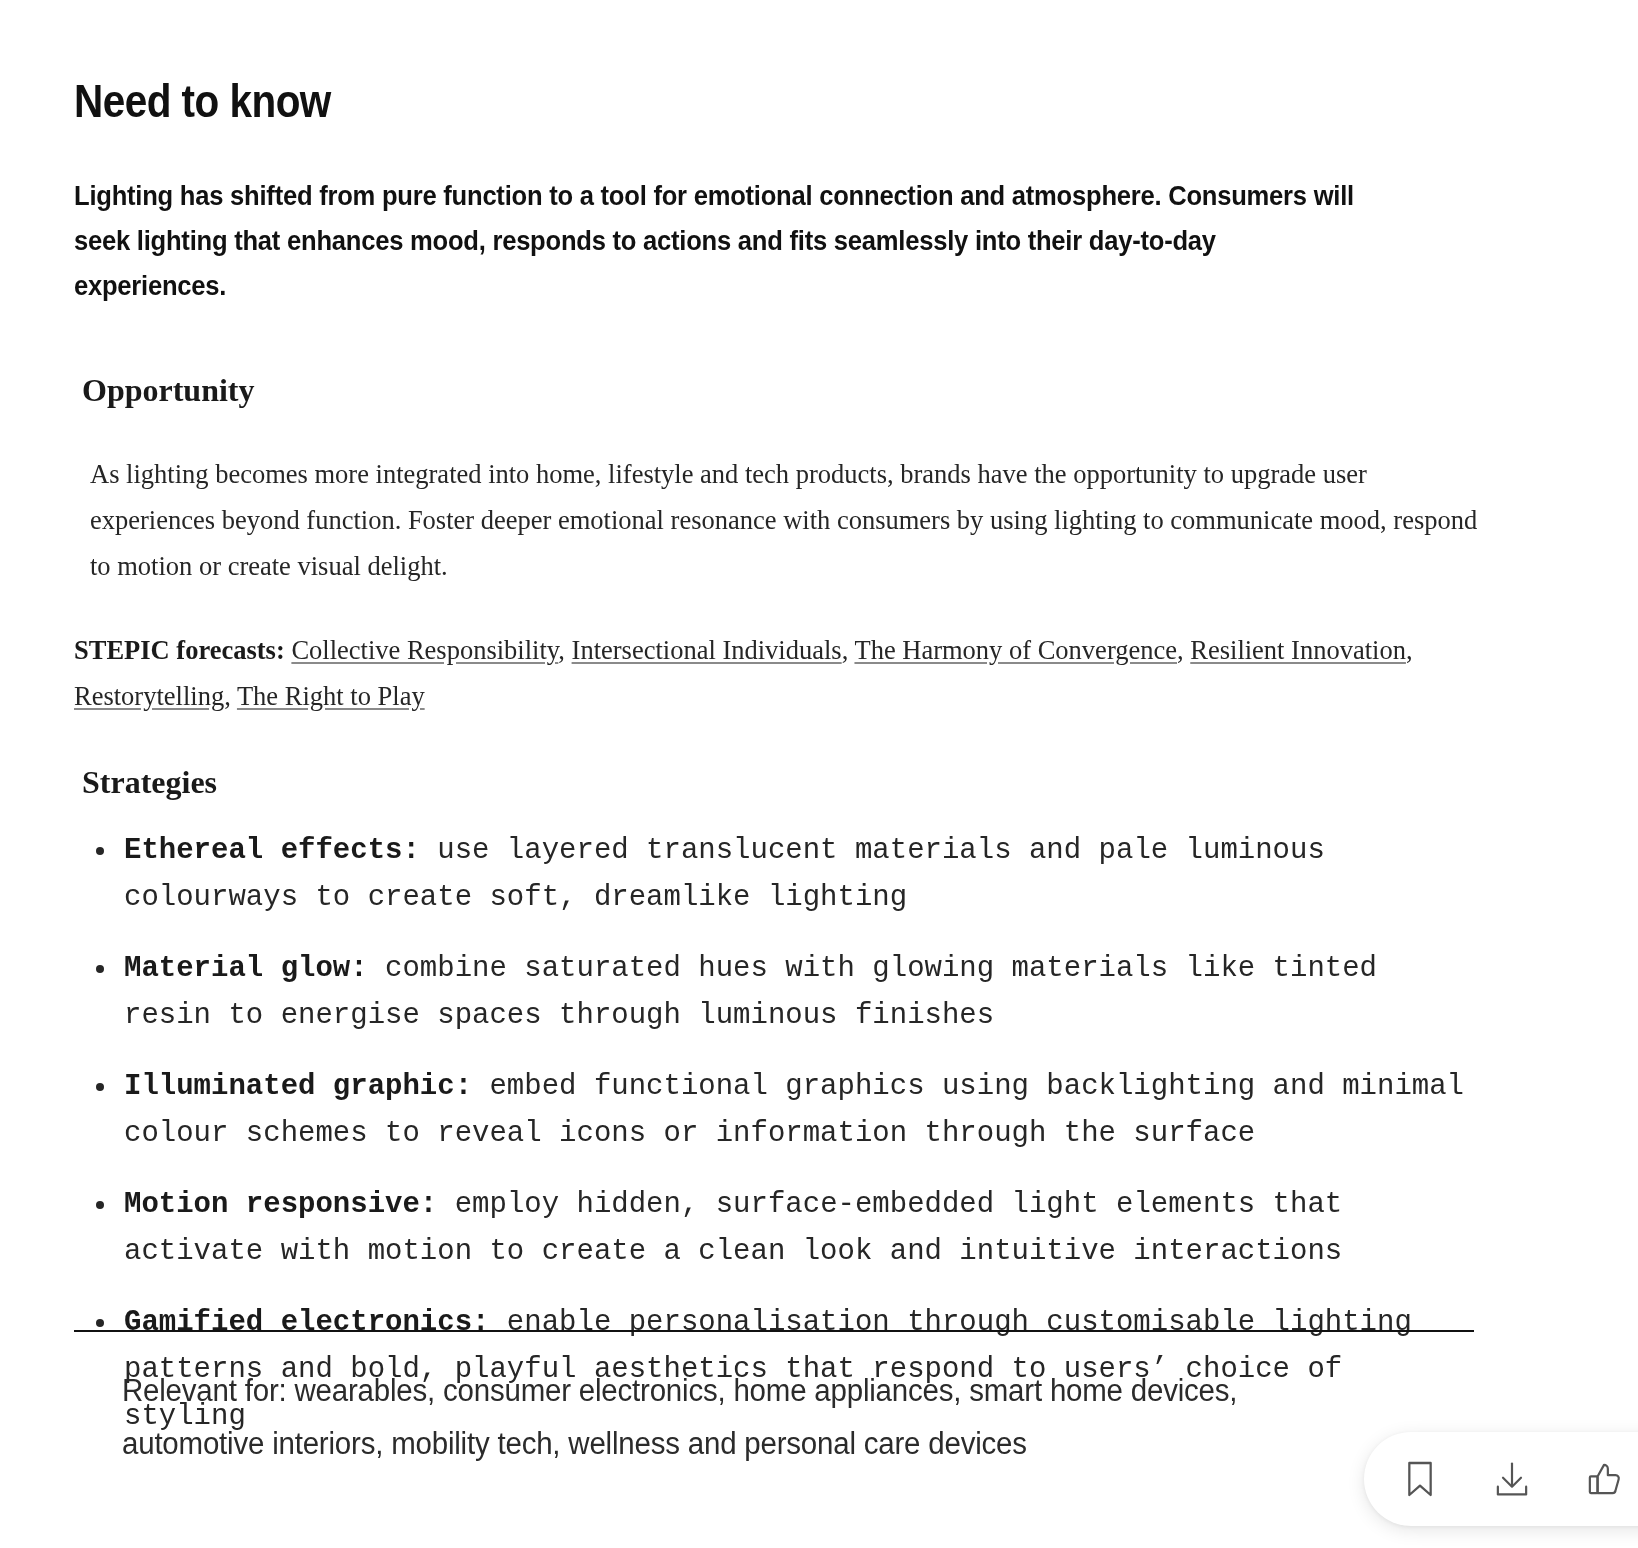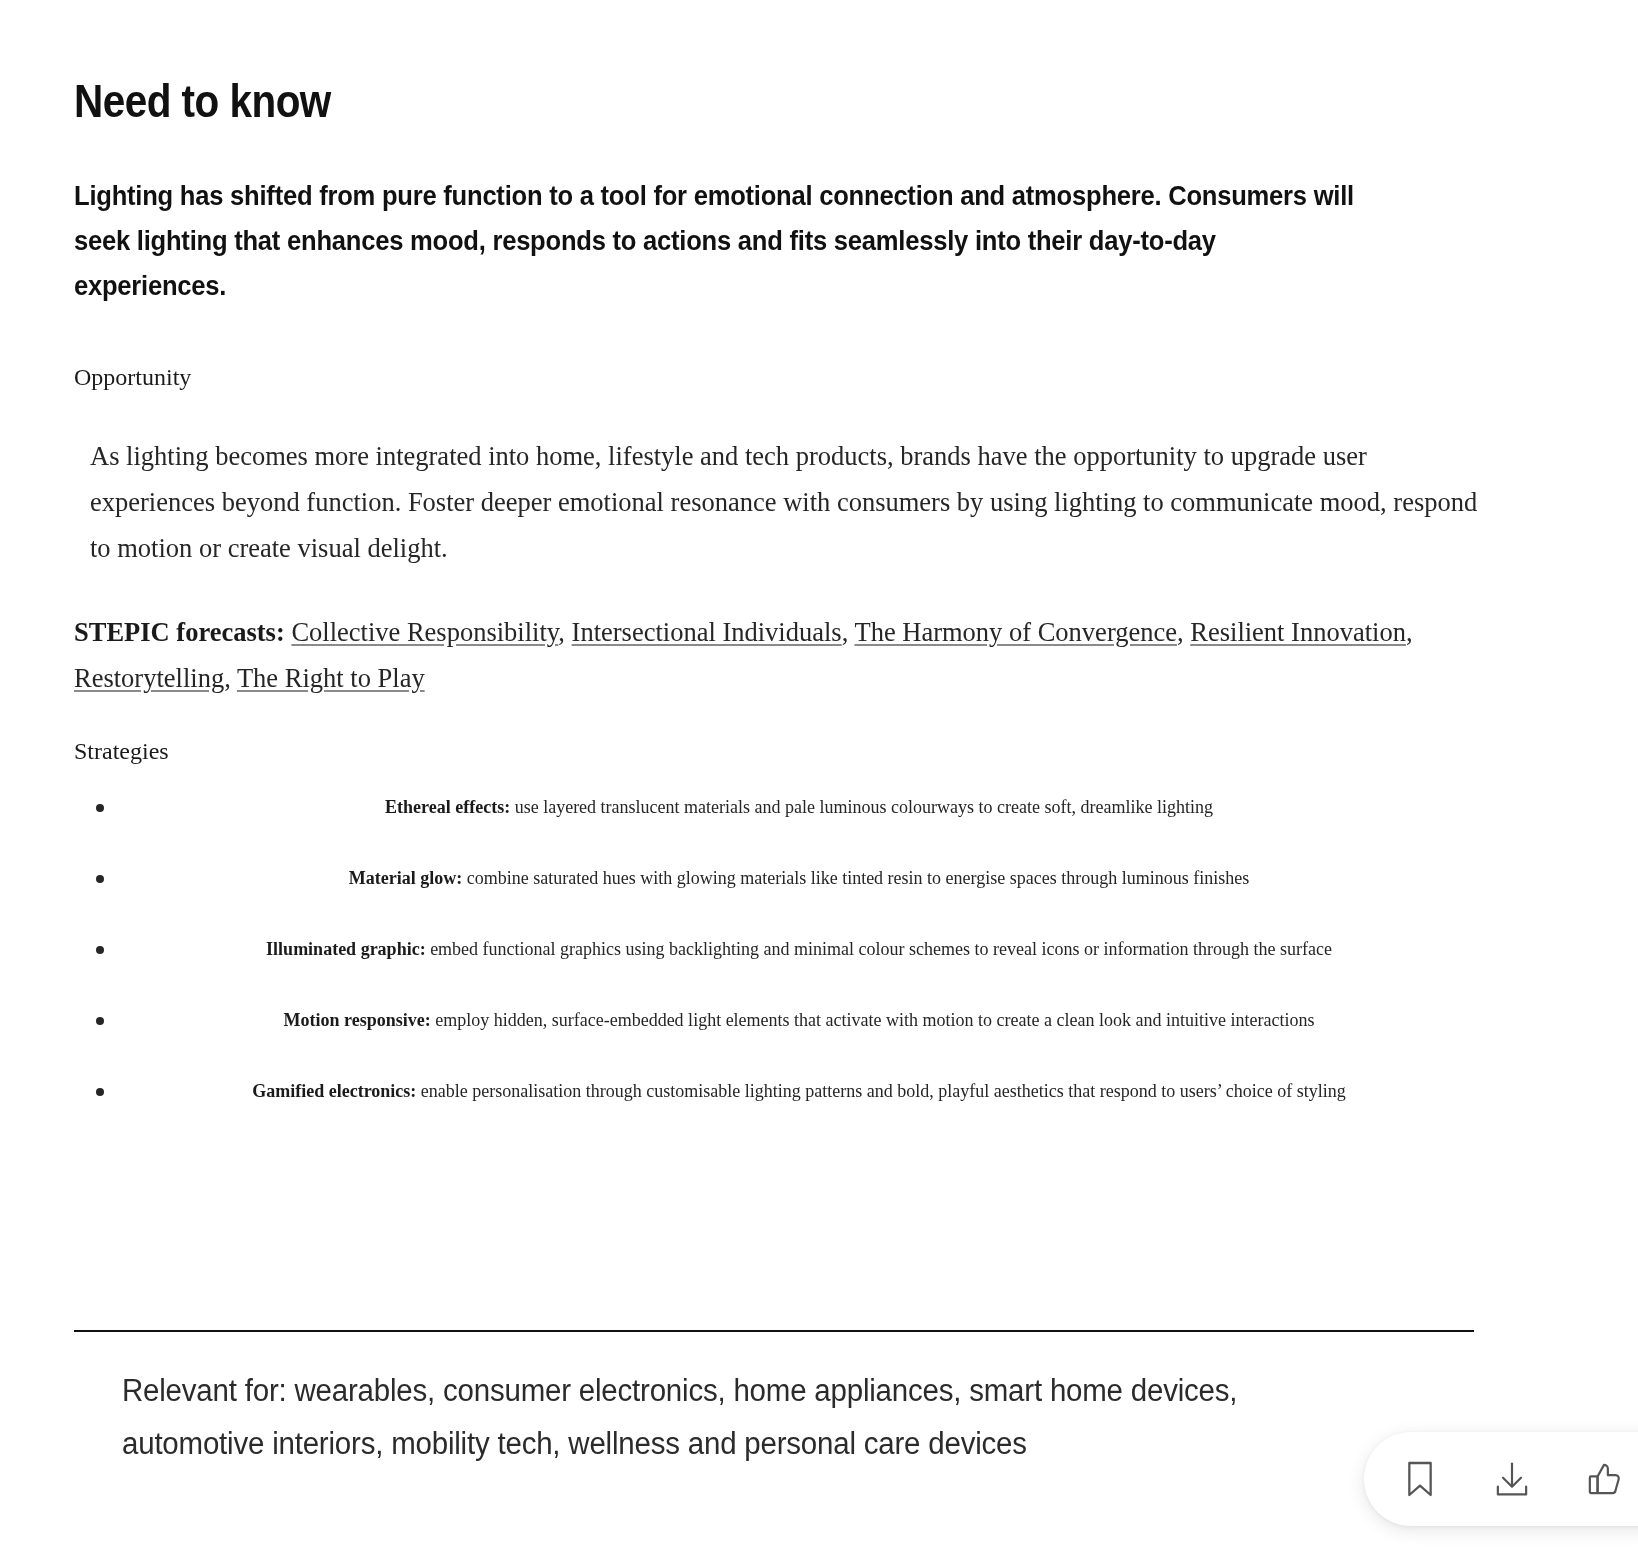--- a/index.html
+++ b/index.html
@@ -57,25 +57,25 @@
     margin: 0;
     padding-top: 46px;
     width: 1395px;
     transform: scaleX(0.93);
     transform-origin: left top;
   }
 
   
   .subhead {
     font-family: "Liberation Serif", "DejaVu Serif", serif;
-    font-weight: normal;
-    font-size: 24px;
+    font-weight: bold;
+    font-size: 32px;
     line-height: 1.2;
     color: #1a1a1a;
-    margin: 0;
+    margin: 8px;
   }
   .subhead-opportunity { padding-top: 55px; }
   .subhead-strategies  { padding-top: 36px; }
 
   
   .body-para {
     font-family: "Liberation Serif", "DejaVu Serif", serif;
     font-size: 26.5px;
     line-height: 46px;
     color: #262626;
@@ -104,27 +104,26 @@
 
   
   .strategy-list {
     margin: 0;
     padding: 18px 0 0 0;
     list-style: none;
     width: 1400px;
   }
   .strategy-item {
     position: relative;
-    font-family: Liberation Serif, serif;
-    font-size: 18px;
+    font-family: Liberation Mono, monospace;
+    font-size: 29px;
     line-height: 47px;
     color: #262626;
     padding-left: 50px;
     padding-bottom: 24px;
-    text-align: center;
   }
   .strategy-item:last-child { padding-bottom: 0; }
   .strategy-item::before {
     content: "";
     position: absolute;
     left: 22px;
     top: 20px;
     width: 8px;
     height: 8px;
     background: #262626;

